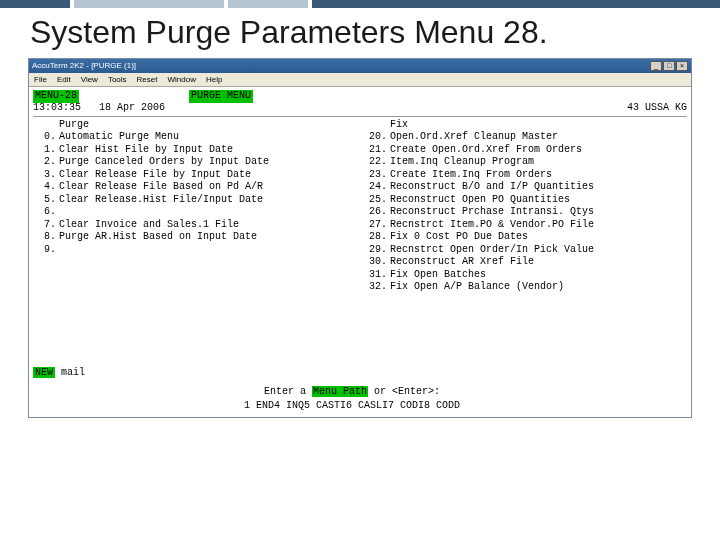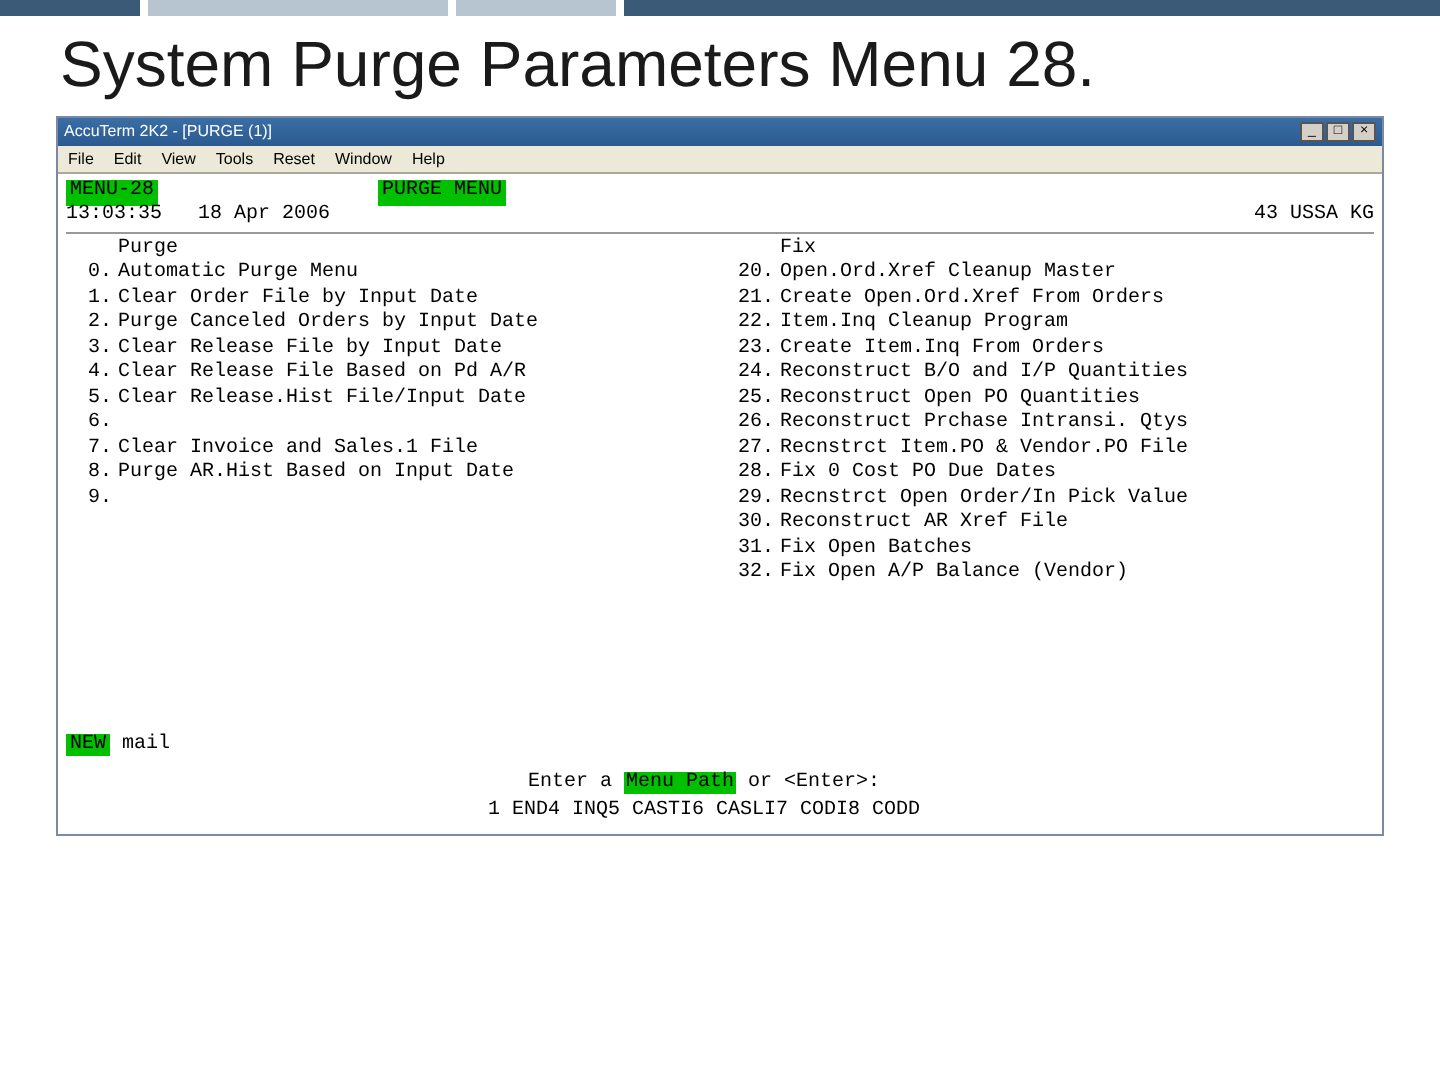--- a/index.html
+++ b/index.html
@@ -199,21 +199,21 @@
         <div class="row">
             <span class="num"></span>
             <span class="lab col-h">Purge</span>
           </div>
         <div class="row">
             <span class="num">0.</span>
             <span class="lab">Automatic Purge Menu</span>
           </div>
         <div class="row">
             <span class="num">1.</span>
-            <span class="lab">Clear Order File by Input Date</span>
+            <span class="lab">Clear Hist File by Input Date</span>
           </div>
         <div class="row">
             <span class="num">2.</span>
             <span class="lab">Purge Canceled Orders by Input Date</span>
           </div>
         <div class="row">
             <span class="num">3.</span>
             <span class="lab">Clear Release File by Input Date</span>
           </div>
         <div class="row">

